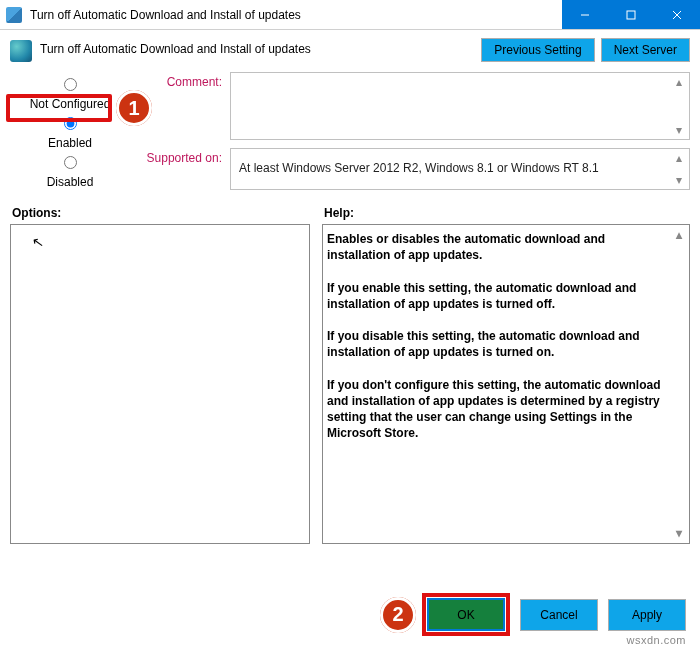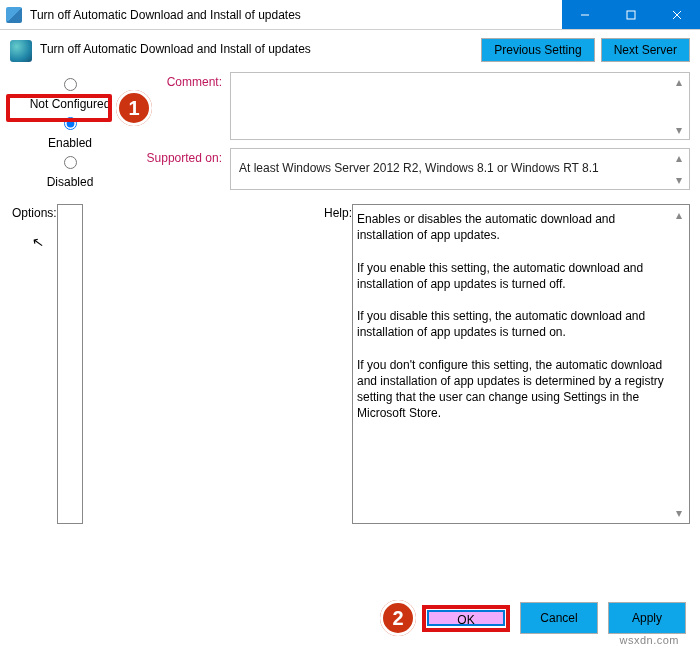--- a/index.html
+++ b/index.html
@@ -26,31 +26,31 @@
   .highlight-box { position:absolute; border:4px solid #d11; border-radius:2px; pointer-events:none; }
   .marker { position:absolute; width:36px; height:36px; border-radius:50%; background:#c31; color:#fff; display:flex; align-items:center; justify-content:center; font-size:20px; font-weight:bold; box-shadow: inset 0 0 0 3px #fff; }
   .fields { flex:1; }
   .fieldrow { display:flex; align-items:flex-start; margin-bottom:8px; }
   .fieldlabel { width:90px; text-align:right; padding-right:8px; padding-top:3px; color:#be185d; }
   .fieldbox { flex:1; border:1px solid #c0c0c0; background:#fff; position:relative; }
   .comment-box { height:68px; }
   .supported-box { height:42px; padding:12px 8px; color:#222; }
   .scroll-hint { position:absolute; right:2px; width:16px; display:flex; flex-direction:column; justify-content:space-between; top:2px; bottom:2px; color:#888; font-size:9px; align-items:center; }
   .panes { display:flex; gap:12px; margin-top:6px; }
-  .pane-col { display:flex; flex-direction:row; }
+  .pane-col { display:flex; flex-direction:column;font-weight:bold; }
   .pane-col.left { width:300px; }
   .pane-col.right { flex:1; }
   .pane-label { margin:2px 0 4px 2px; }
   .pane { border:1px solid #888; background:#fff; height:320px; padding:6px 20px 6px 4px; overflow:hidden; position:relative; line-height:1.35; }
   .footer { position:absolute; bottom:10px; right:14px; display:flex; gap:10px; align-items:center; }
   .footer button { width:78px; height:32px; }
   .ok-wrap { position:relative; padding:5px; }
   .ok-highlight { position:absolute; inset:0; border:4px solid #d11; pointer-events:none; }
-  button.ok { border:2px solid #0078d7; background:#f0abfc; width:78px; height:16px; cursor:pointer; }
-  .watermark { position:absolute; right:21px; bottom:0; font-size:11px; color:#888; letter-spacing:.5px;text-align:right; }
+  button.ok { border:2px solid #0078d7; background:#15803d; width:78px; height:33px; cursor:pointer; }
+  .watermark { position:absolute; right:14px; bottom:0; font-size:11px; color:#888; letter-spacing:.5px;text-align:right; }
   .cursor { position:absolute; left:32px; top:234px; font-size:14px; color:#000; transform:rotate(-10deg); pointer-events:none; }
 </style>
 </head>
 <body>
 
 <div class="titlebar">
   <div class="app-icon"></div>
   <div class="title">Turn off Automatic Download and Install of updates</div>
   <div class="winbtns">
     <div class="winbtn min">

